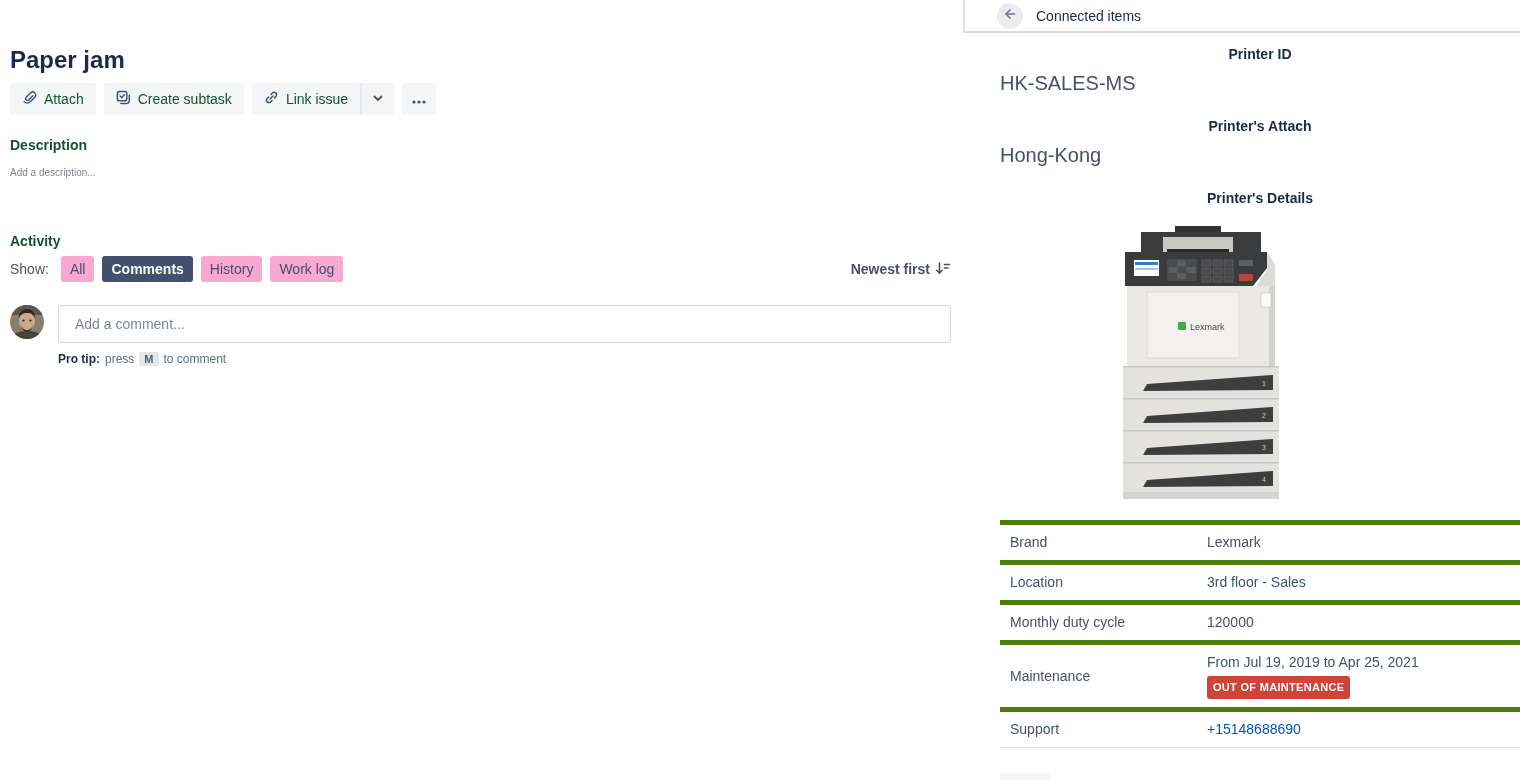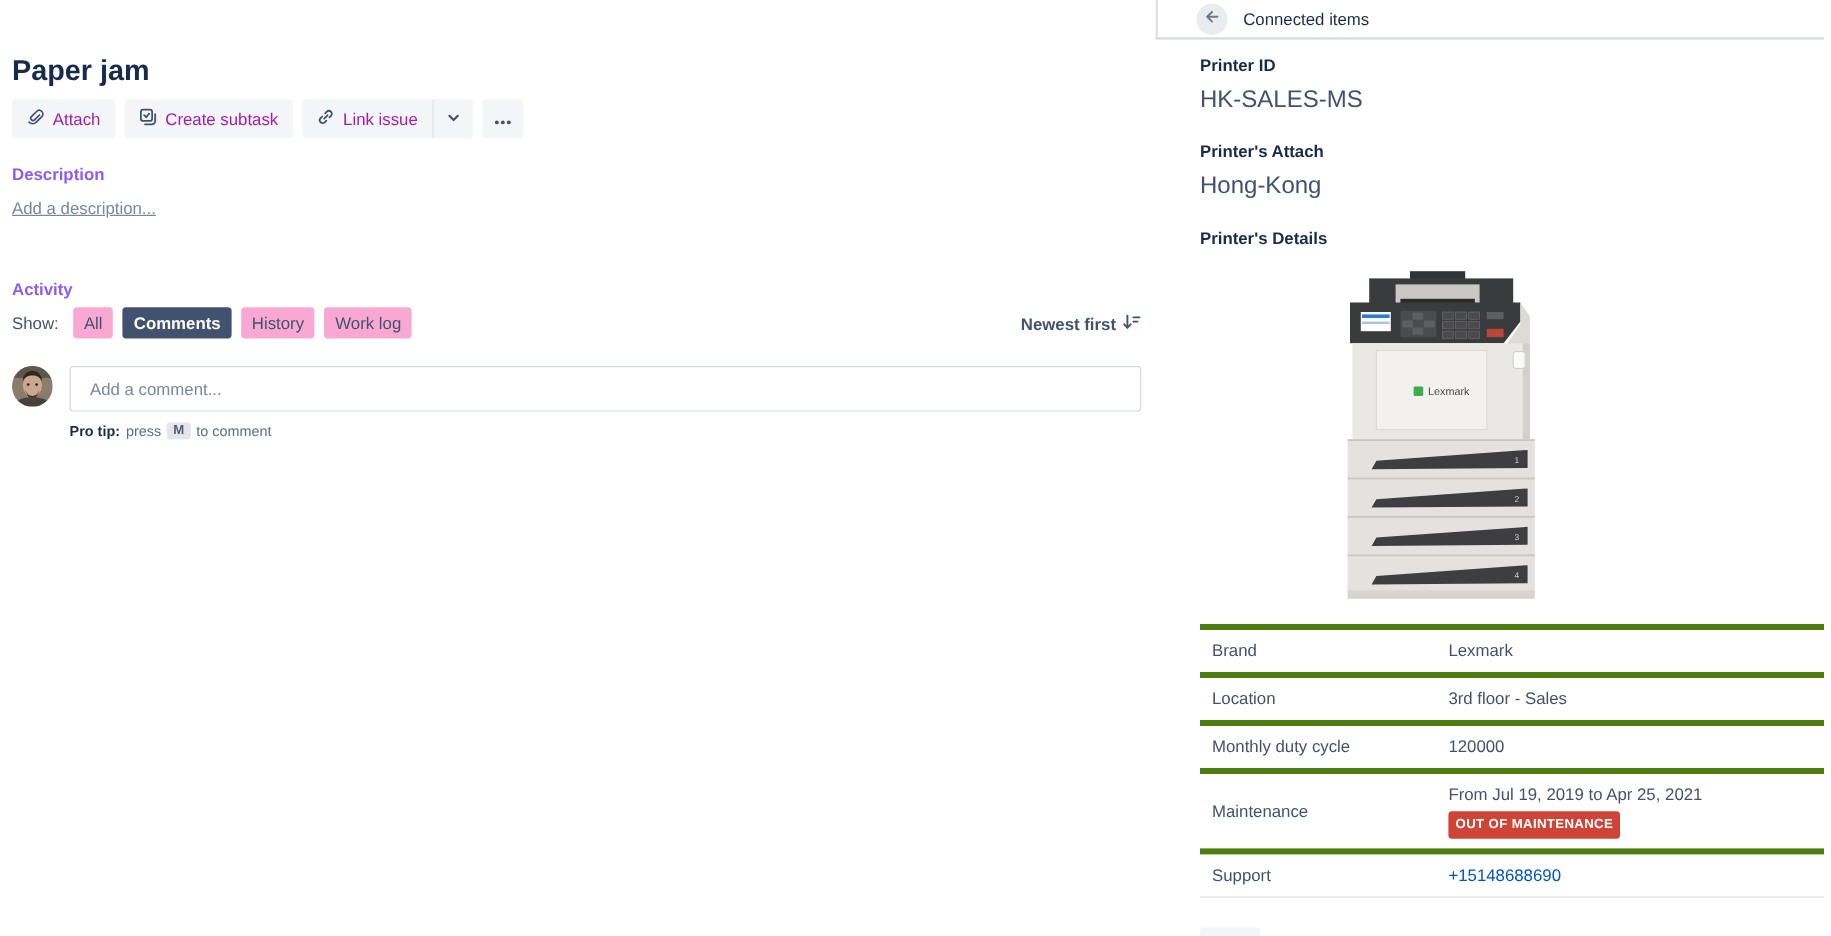--- a/index.html
+++ b/index.html
@@ -4,60 +4,60 @@
 <style>
   * { box-sizing: border-box; margin: 0; padding: 0; }
   html,body { width:1526px; height:780px; background:#fff; font-family:"Liberation Sans", sans-serif; color:#172b4d; overflow:hidden; }
 
   
   .main { position:absolute; left:0; top:0; width:951px; padding:0 0 0 10px;margin-top:42px; }
   .page-title { padding-top:2px; font-size:24px; line-height:32px; font-weight:600; color:#172b4d; }
 
   .toolbar { margin-top:7px; display:flex; align-items:center; gap:8px; height:32px; }
   .btn { display:inline-flex; align-items:center; gap:7px; height:32px; padding:0 12px;
-         background:#f4f5f7; border:none; border-radius:3px; color:#a21caf; font-size:14px;
+         background:#f4f5f7; border:none; border-radius:3px; color:#14532d; font-size:14px;
          font-family:inherit; cursor:pointer; white-space:nowrap; }
   .btn svg { flex:0 0 auto; }
   .btn-split { display:flex; align-items:stretch; }
   .btn-split .btn-main { border-radius:3px 0 0 3px; }
   .btn-split .btn-caret { border-radius:0 3px 3px 0; padding:0 10px; border-left:2px solid #e7e9ee; }
   .btn-more { padding:0 10px; }
 
-  .section-label { font-size:14px; line-height:18px; font-weight:700; color:#8b5cf6; }
+  .section-label { font-size:14px; line-height:18px; font-weight:700; color:#14532d; }
   .desc-label { margin-top:21px; }
-  .desc-placeholder { margin-top:10px; font-size:14px; line-height:18px; color:#7a869a; cursor:text;text-decoration:underline; }
+  .desc-placeholder { margin-top:10px; font-size:10px; line-height:18px; color:#7a869a; cursor:text; }
 
   .activity-label { margin-top:50px; }
   .show-row { margin-top:6px; display:flex; align-items:center; }
   .show-label { font-size:14px; color:#42526e; margin-right:12px; }
   .filter-btn { height:26px; display:inline-flex; align-items:center; padding:0 9px; margin-right:8px;
                 background:#f9a8d4; border:none; border-radius:3px; color:#42526e; font-size:14px;
                 font-family:inherit; cursor:pointer; }
   .filter-btn.sel { background:#42526e; color:#fff; font-weight:700; }
-  .sort-toggle { margin-left:auto; display:inline-flex; align-items:flex-end; gap:5px;
+  .sort-toggle { margin-left:auto; display:inline-flex; align-items:center; gap:5px;
                  font-size:14px; font-weight:600; color:#42526e; cursor:pointer; }
 
   .comment-row { margin-top:23px; display:flex; align-items:flex-start; }
   .avatar { width:34px; height:34px; border-radius:50%; overflow:hidden; flex:0 0 auto; }
   .comment-input { margin-left:14px; width:893px; height:38px; border:1px solid #d4d9df; border-radius:3px;
                    padding:0 16px; font-size:14px; font-family:inherit; color:#172b4d; }
   .comment-input::placeholder { color:#7a869a; }
   .pro-tip { margin:9px 0 0 48px; font-size:12px; color:#5e6c84; display:flex; align-items:center; gap:5px; }
   .pro-tip b { color:#172b4d; font-weight:700; }
   .kbd { background:#e4e6ea; color:#505f79; border-radius:2px; padding:1px 5px; font-size:11px; font-weight:700; }
 
   
   .sidebar { position:absolute; left:963px; top:0; width:557px; height:776px; }
   .sb-header { height:33px; display:flex; align-items:center; padding-left:32px; gap:13px;
                border-left:2px solid #dfe1e6; border-bottom:2px solid #d8dce3; }
   .back-btn { width:26px; height:26px; border-radius:50%; background:#ebecf0; border:none; cursor:pointer;
               display:flex; align-items:center; justify-content:center; color:#6b778c; }
   .sb-title { font-size:14px; color:#172b4d; }
   .sb-content { padding:12px 0 0 37px; }
-  .field-label { font-size:14px; line-height:18px; font-weight:700; color:#172b4d; }
+  .field-label { font-size:14px; line-height:18px; font-weight:700; color:#172b4d;text-align:center; }
   .field-label + .field-label, .mt25 { margin-top:25px; }
   .field-value { margin-top:11px; font-size:20px; line-height:18px; color:#42526e; }
 
   .printer-fig { margin:17px 0 0 115px; width:170px; height:277px; }
 
   .ptable { margin-top:19px; width:520px; font-size:14px; color:#42526e; }
   .trow { display:flex; border-top:5px solid #4d7c0f; padding:8px 0; align-items:center; }
   .trow:last-child { border-bottom:1px solid #dfe1e6; }
   .tlabel { width:207px; padding-left:10px; flex:0 0 auto; line-height:19px; }
   .tvalue { flex:1; line-height:19px; }

